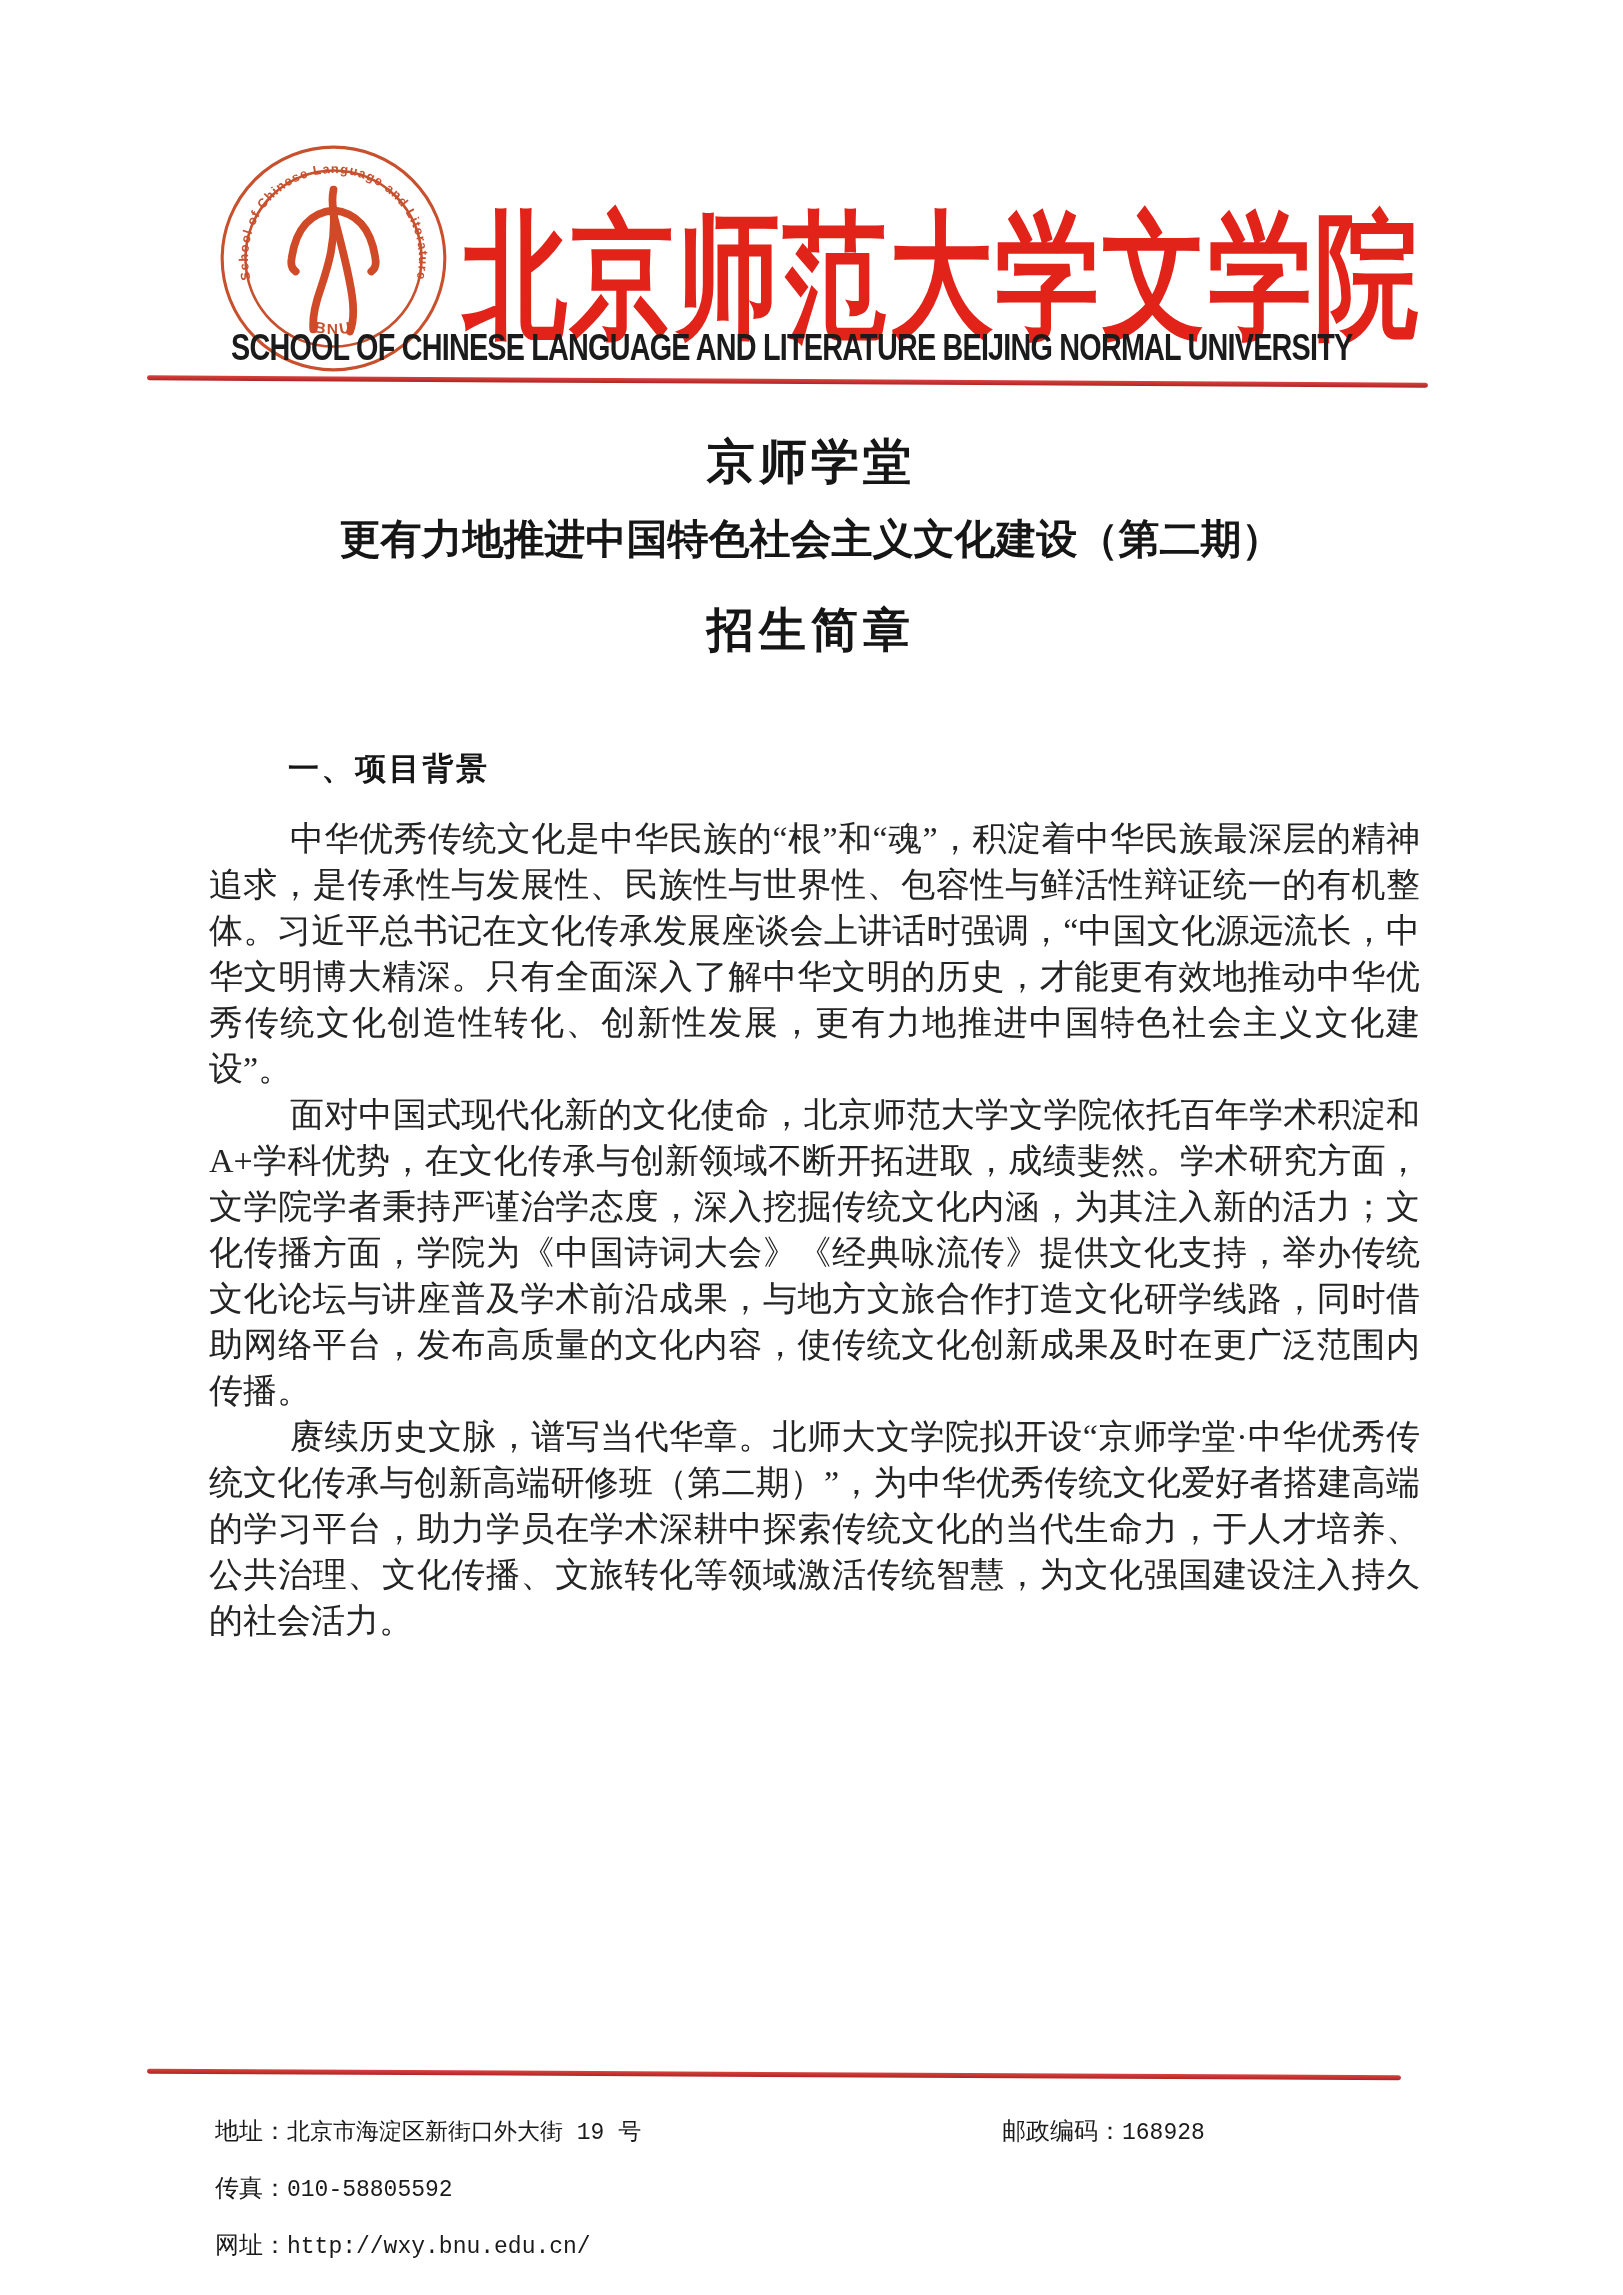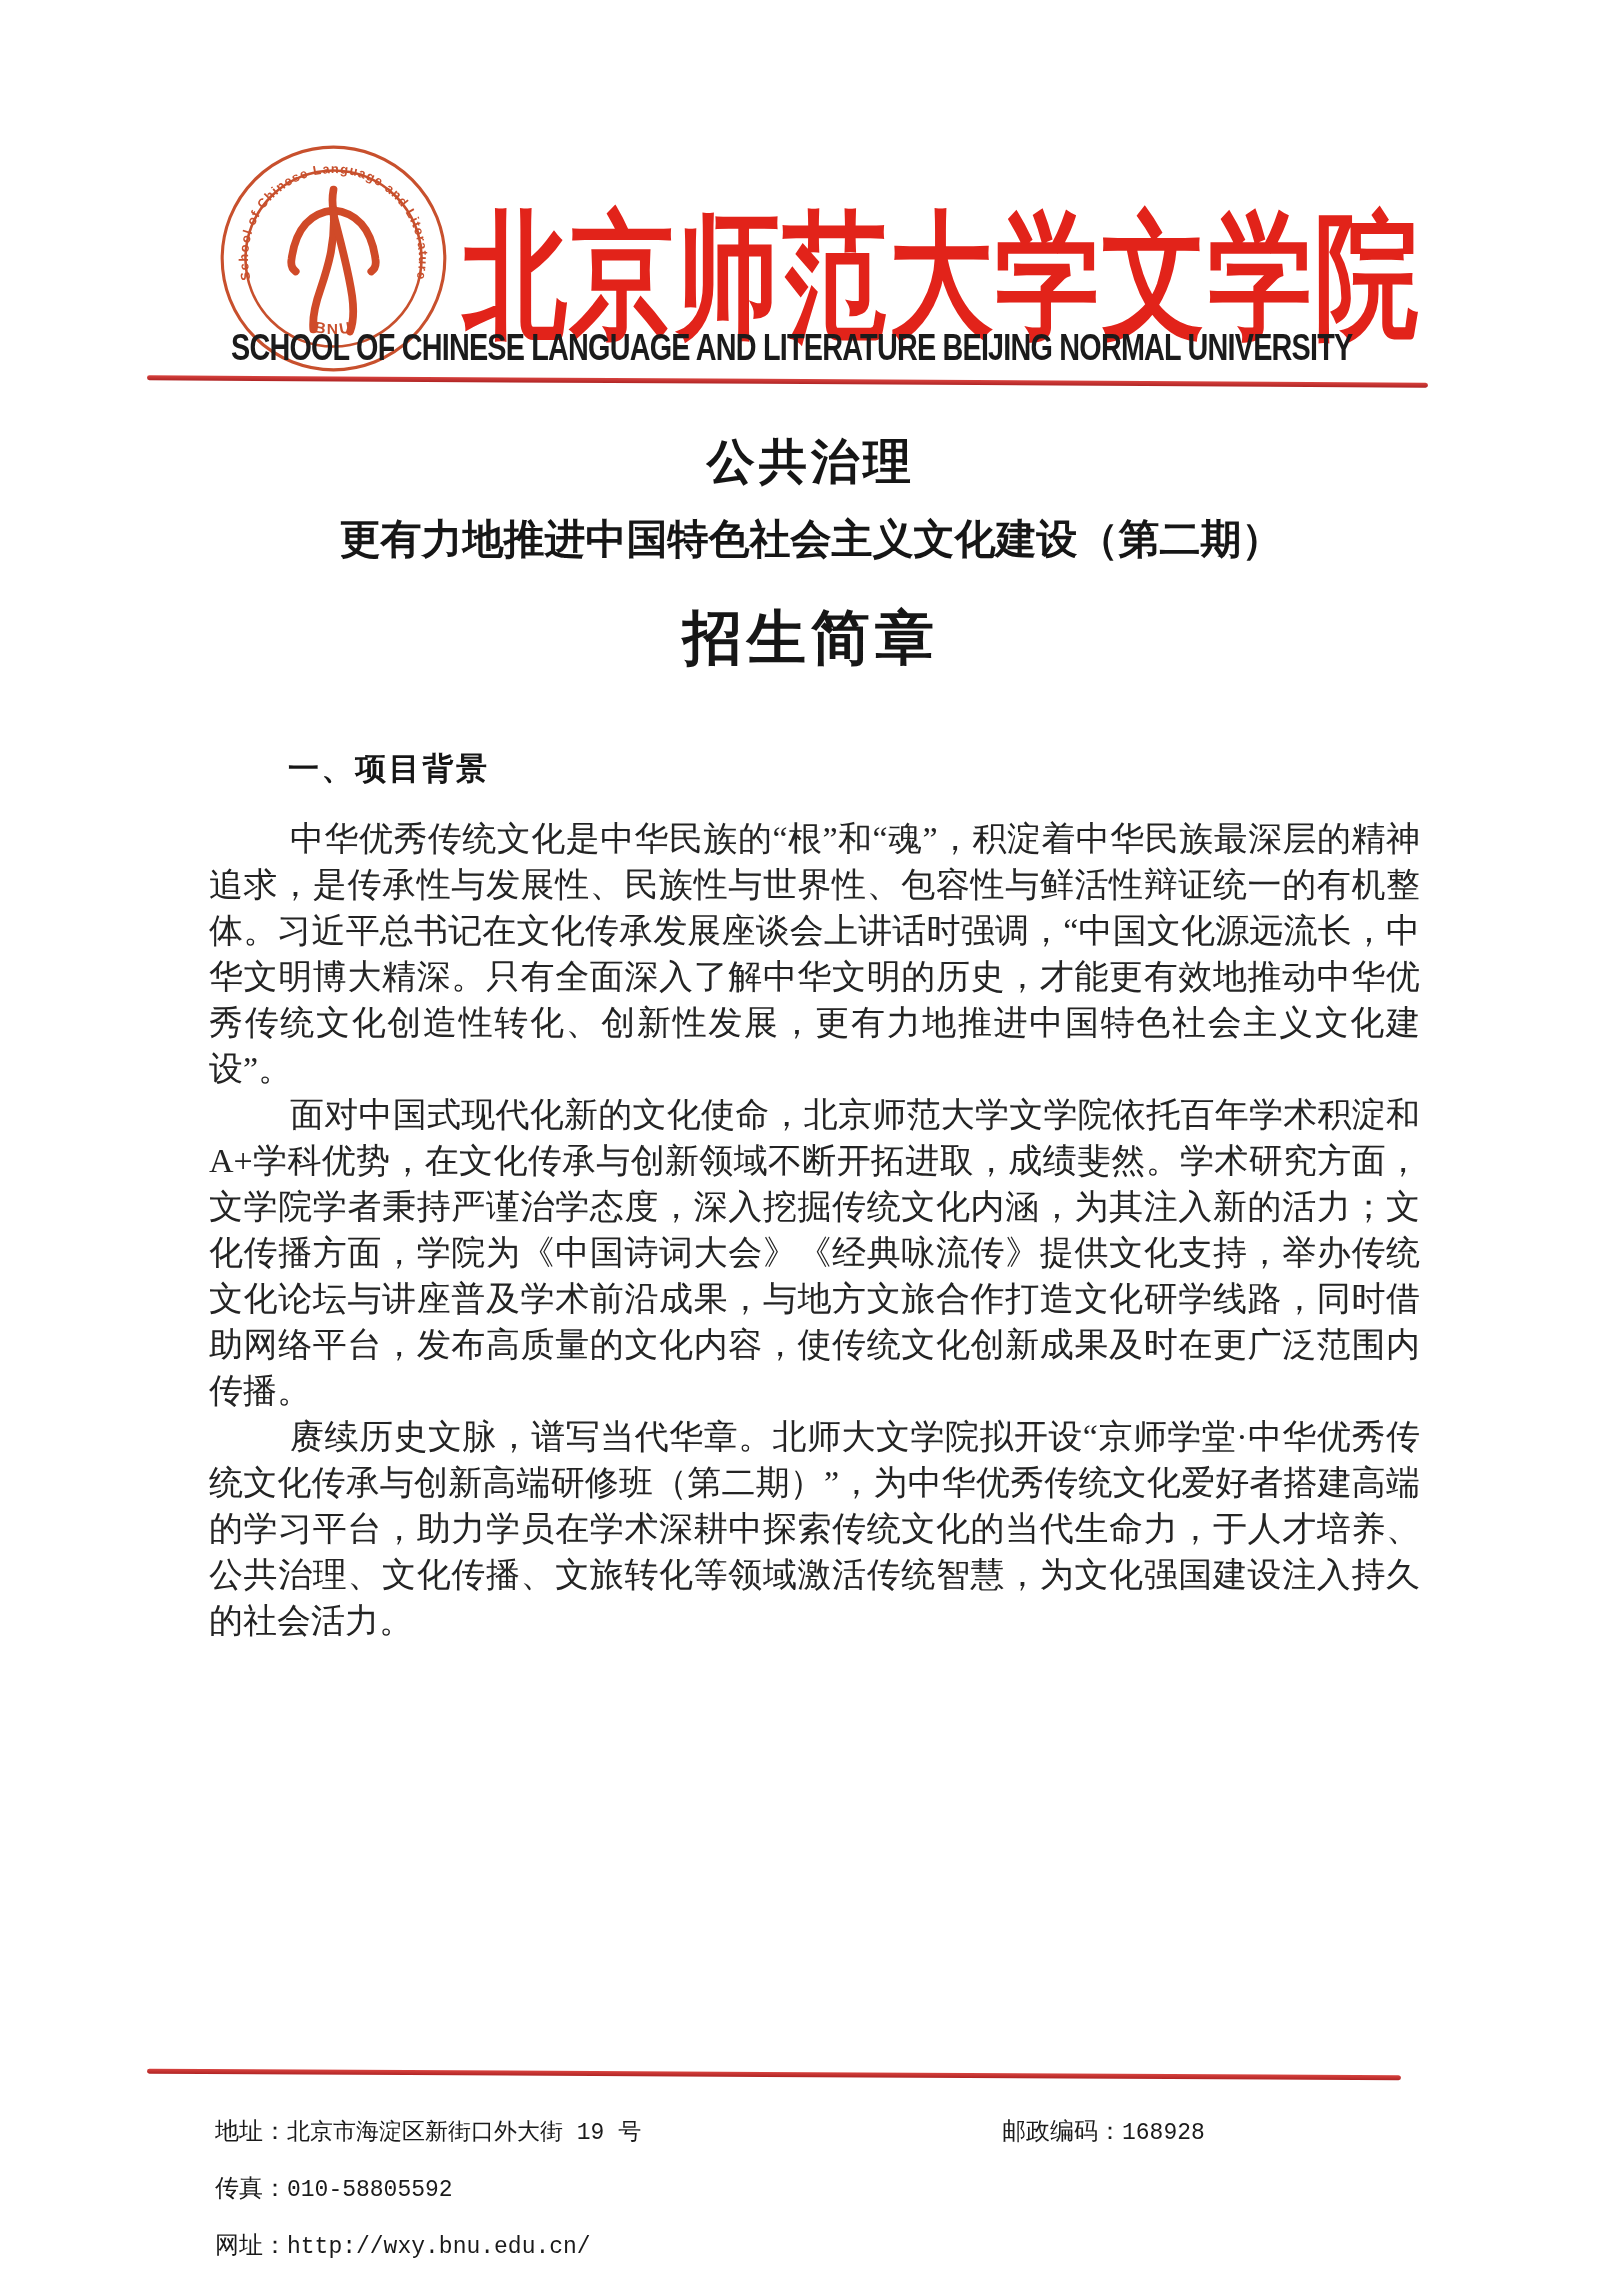--- a/index.html
+++ b/index.html
@@ -43,21 +43,21 @@
   
   .center-title {
     position:absolute; left:205px; width:1212px;
     text-align:center;
     font-family:"Liberation Sans", sans-serif;
     font-weight:bold; color:#161616;
     white-space:nowrap;
   }
   .title-brand   { top:430px;  font-size:48px; letter-spacing:4.1px; }
   .title-program { top:512px; font-size:41px; letter-spacing:0px; }
-  .title-doctype { top:599px; font-size:59px; letter-spacing:5.1px; }
+  .title-doctype { top:599px; font-size:47px; letter-spacing:5.1px; }
 
   
   .section-heading {
     position:absolute; left:288px; top:748px;
     font-family:"Liberation Sans", sans-serif;
     font-weight:bold; font-size:31px; color:#161616;
     letter-spacing:2.6px;
   }
   .body-text {
     position:absolute; left:209px; top:816px; width:1211px;
@@ -106,21 +106,21 @@
       </g>
     </svg>
   </div>
 
   <div class="calligraphy-title">北京师范大学文学院</div>
 
   <div class="english-title">SCHOOL OF CHINESE LANGUAGE AND LITERATURE BEIJING NORMAL UNIVERSITY</div>
 
   <div class="divider divider-header"></div>
 
-  <div class="center-title title-brand">公共治理</div>
+  <div class="center-title title-brand">京师学堂</div>
   <div class="center-title title-program">更有力地推进中国特色社会主义文化建设（第二期）</div>
   <div class="center-title title-doctype">招生简章</div>
 
   <div class="section-heading">一、项目背景</div>
 
   <div class="body-text">
     <p>中华优秀传统文化是中华民族的“根”和“魂”，积淀着中华民族最深层的精神追求，是传承性与发展性、民族性与世界性、包容性与鲜活性辩证统一的有机整体。习近平总书记在文化传承发展座谈会上讲话时强调，“中国文化源远流长，中华文明博大精深。只有全面深入了解中华文明的历史，才能更有效地推动中华优秀传统文化创造性转化、创新性发展，更有力地推进中国特色社会主义文化建设”。</p>
     <p>面对中国式现代化新的文化使命，北京师范大学文学院依托百年学术积淀和A+学科优势，在文化传承与创新领域不断开拓进取，成绩斐然。学术研究方面，文学院学者秉持严谨治学态度，深入挖掘传统文化内涵，为其注入新的活力；文化传播方面，学院为《中国诗词大会》《经典咏流传》提供文化支持，举办传统文化论坛与讲座普及学术前沿成果，与地方文旅合作打造文化研学线路，同时借助网络平台，发布高质量的文化内容，使传统文化创新成果及时在更广泛范围内传播。</p>
     <p>赓续历史文脉，谱写当代华章。北师大文学院拟开设“京师学堂·中华优秀传统文化传承与创新高端研修班（第二期）”，为中华优秀传统文化爱好者搭建高端的学习平台，助力学员在学术深耕中探索传统文化的当代生命力，于人才培养、公共治理、文化传播、文旅转化等领域激活传统智慧，为文化强国建设注入持久的社会活力。</p>
   </div>

